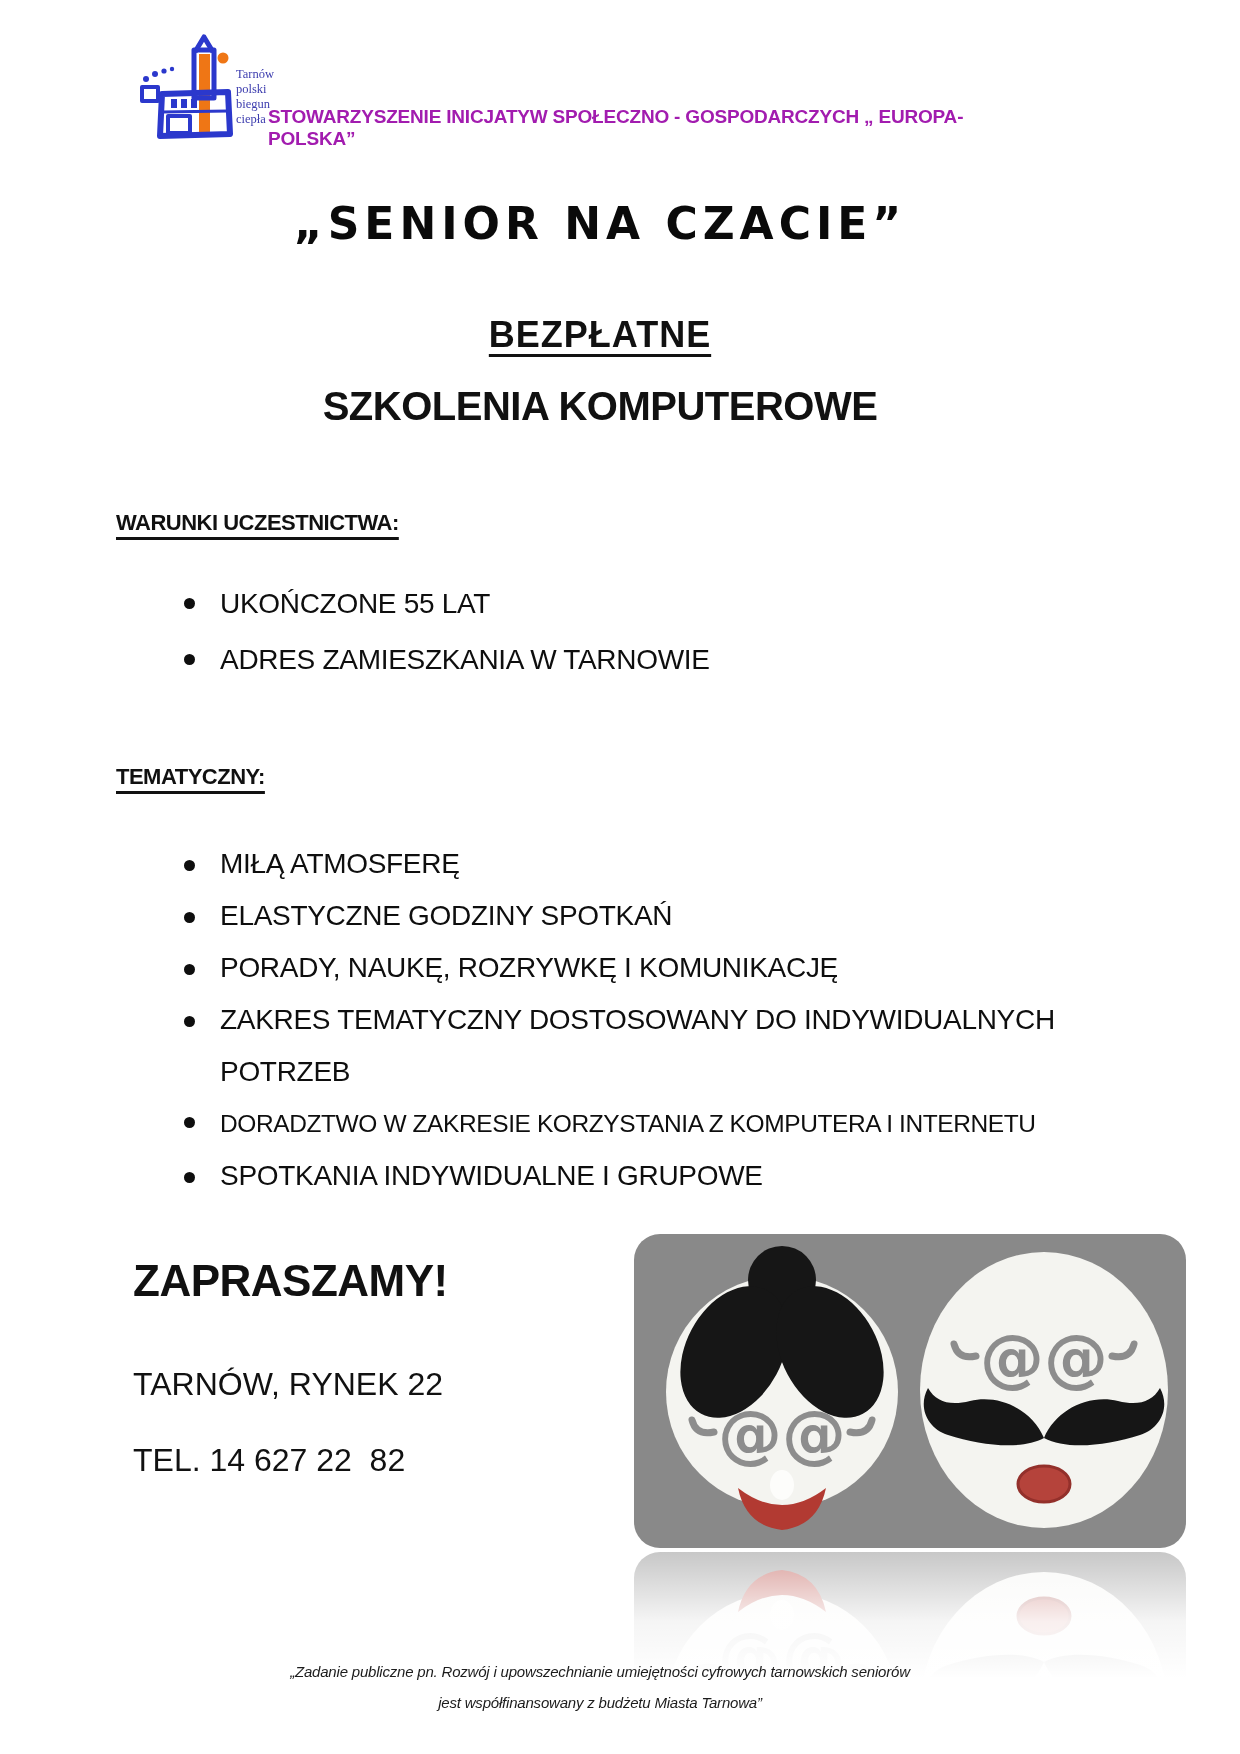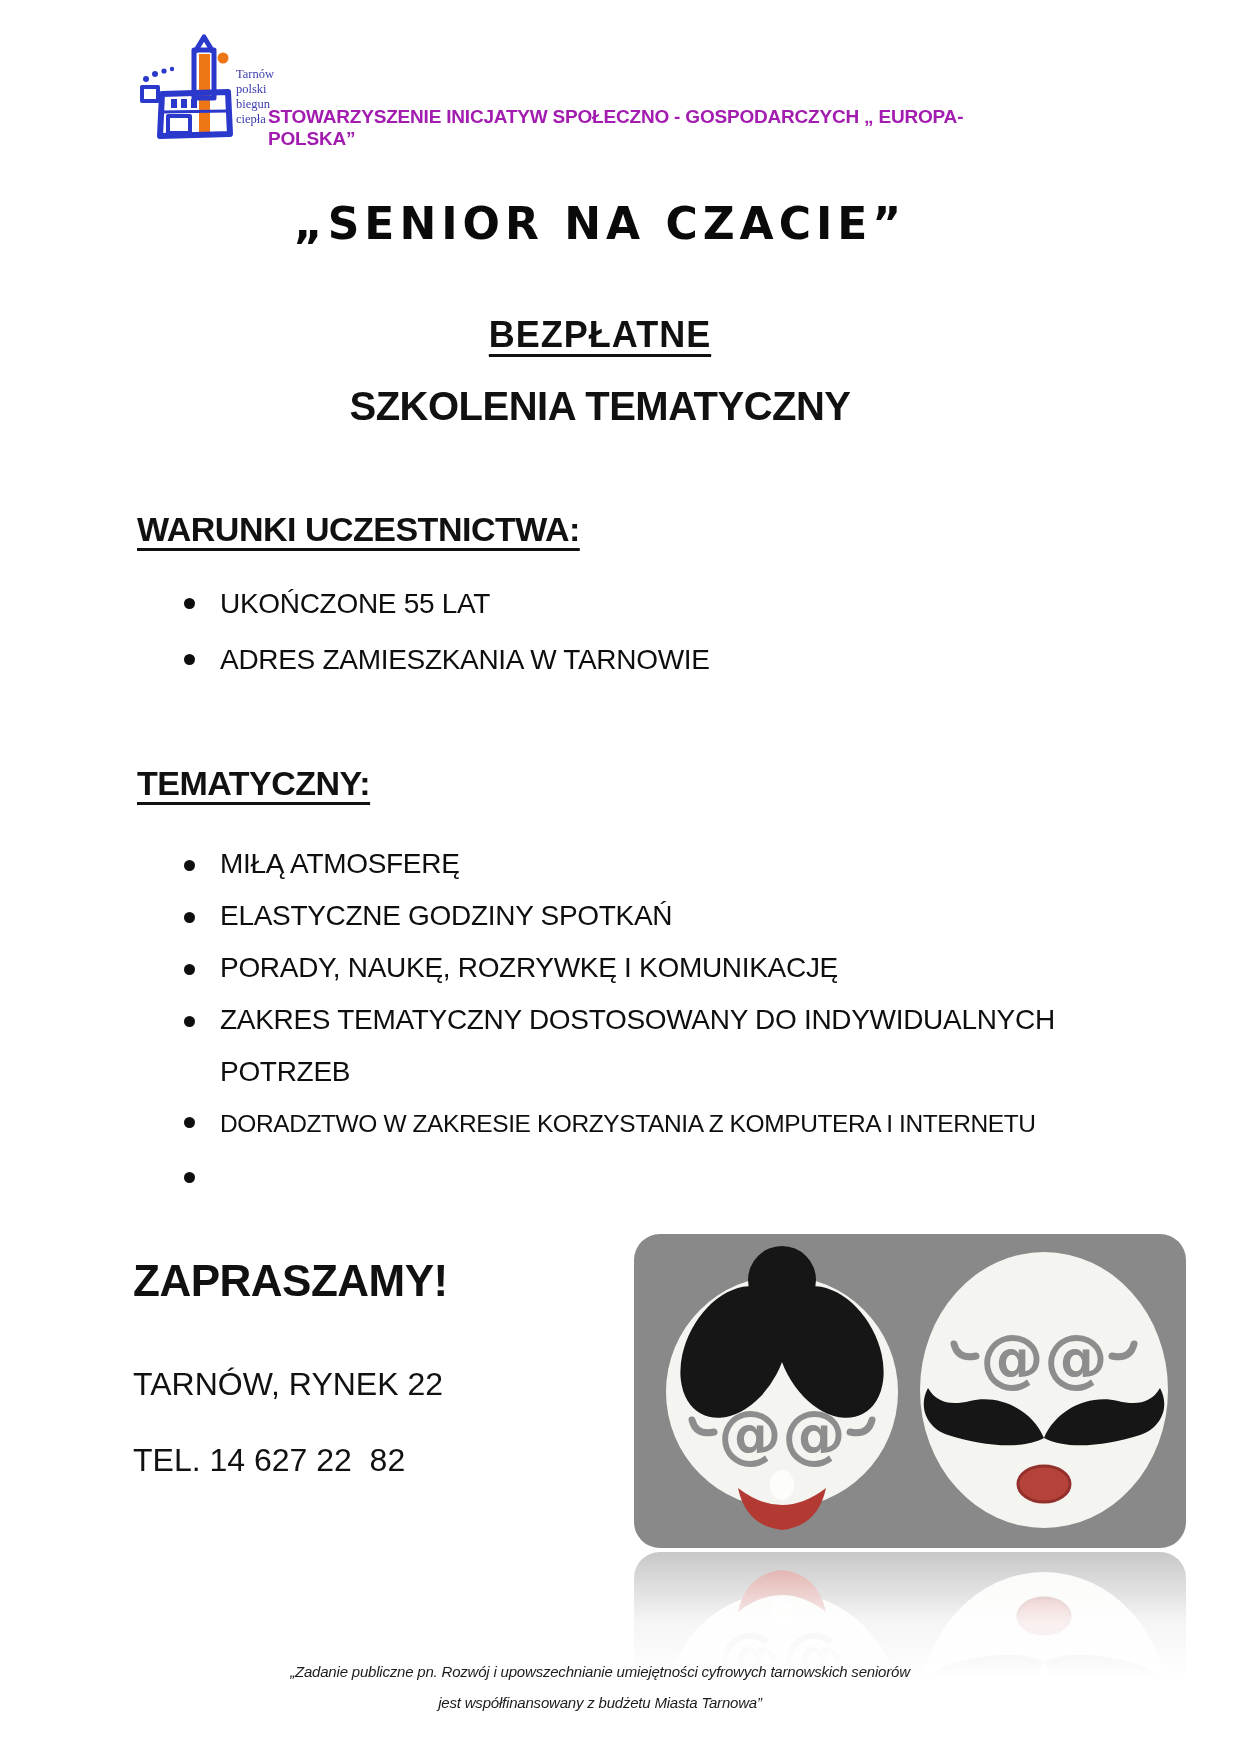--- a/index.html
+++ b/index.html
@@ -20,21 +20,21 @@
     top:198px;font-family:"DejaVu Sans", sans-serif;
     font-size:44px;font-weight:bold;letter-spacing:5px;color:#0a0a0a;
   }
   .subtitle1{
     top:314px;font-size:36px;font-weight:bold;letter-spacing:1px;
     text-decoration:underline;text-decoration-thickness:3px;text-underline-offset:7px;
   }
   .subtitle2{top:384px;font-size:40px;font-weight:bold;letter-spacing:-0.5px;}
   
   .sec-heading{
-    left:137px;font-size:34px;font-weight:bold;letter-spacing:-0.5px;
+    left:116px;font-size:22px;font-weight:bold;letter-spacing:-0.5px;
     text-decoration:underline;text-decoration-thickness:3px;text-underline-offset:7px;
   }
   .h1pos{top:510px;}
   .h2pos{top:764px;}
   ul.blist{list-style:none;margin:0;padding:0;left:184px;width:880px;}
   .list1{top:576px;}
   .list2{top:838px;}
   ul.blist li{
     position:relative;padding-left:36px;font-size:28px;letter-spacing:-0.3px;
     color:#0e0e0e;
@@ -98,36 +98,36 @@
     <text x="98" y="59" font-family="Liberation Serif, serif" font-size="12.5" fill="#3c3cae">polski</text>
     <text x="98" y="74" font-family="Liberation Serif, serif" font-size="12.5" fill="#3c3cae">biegun</text>
     <text x="98" y="89" font-family="Liberation Serif, serif" font-size="12.5" fill="#3c3cae">ciepła</text>
   </svg>
 </div>
 
 <div class="abs org-line">STOWARZYSZENIE INICJATYW SPOŁECZNO - GOSPODARCZYCH „ EUROPA- POLSKA”</div>
 
 <div class="abs center-band title">„SENIOR NA CZACIE”</div>
 <div class="abs center-band subtitle1">BEZPŁATNE</div>
-<div class="abs center-band subtitle2">SZKOLENIA TEMATYCZNY</div>
+<div class="abs center-band subtitle2">SZKOLENIA KOMPUTEROWE</div>
 
 <div class="abs sec-heading h1pos">WARUNKI UCZESTNICTWA:</div>
 <ul class="abs blist list1">
   <li><span class="dot"></span><span>UKOŃCZONE 55 LAT</span></li>
   <li><span class="dot"></span><span>ADRES ZAMIESZKANIA W TARNOWIE</span></li>
 </ul>
 
 <div class="abs sec-heading h2pos">TEMATYCZNY:</div>
 <ul class="abs blist list2">
   <li><span class="dot"></span><span>MIŁĄ ATMOSFERĘ</span></li>
   <li><span class="dot"></span><span>ELASTYCZNE GODZINY SPOTKAŃ</span></li>
   <li><span class="dot"></span><span>PORADY, NAUKĘ, ROZRYWKĘ I KOMUNIKACJĘ</span></li>
   <li><span class="dot"></span><span>ZAKRES TEMATYCZNY DOSTOSOWANY DO INDYWIDUALNYCH POTRZEB</span></li>
   <li class="small"><span class="dot"></span><span>DORADZTWO W ZAKRESIE KORZYSTANIA Z KOMPUTERA I INTERNETU</span></li>
-  <li><span class="dot"></span></li>
+  <li><span class="dot"></span><span>SPOTKANIA INDYWIDUALNE I GRUPOWE</span></li>
 </ul>
 
 <div class="abs invite">ZAPRASZAMY!</div>
 <div class="abs address">TARNÓW, RYNEK 22</div>
 <div class="abs phone">TEL. 14 627 22  82</div>
 
 <div class="abs illus">
   <svg width="552" height="314" viewBox="0 0 552 314">
     <rect x="0" y="0" width="552" height="314" rx="26" fill="#898989"></rect>
 

